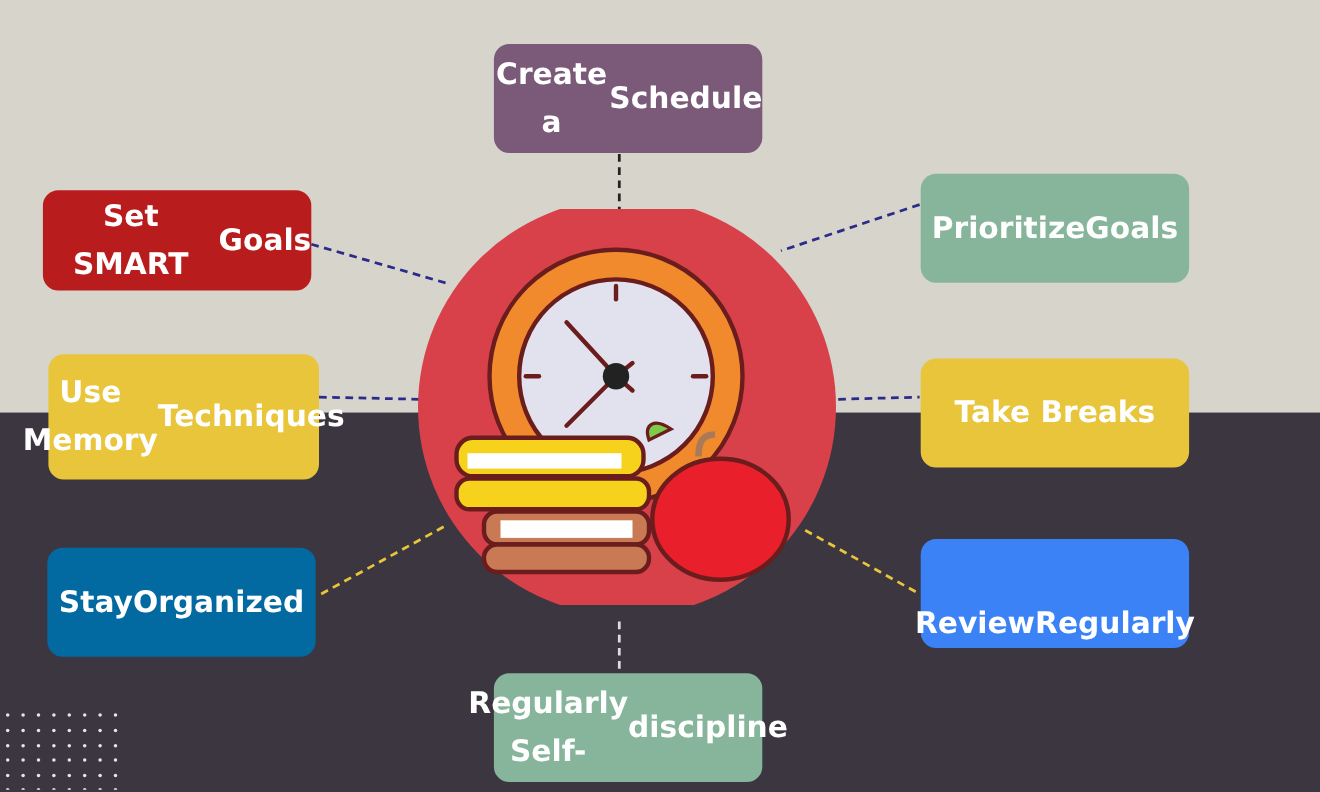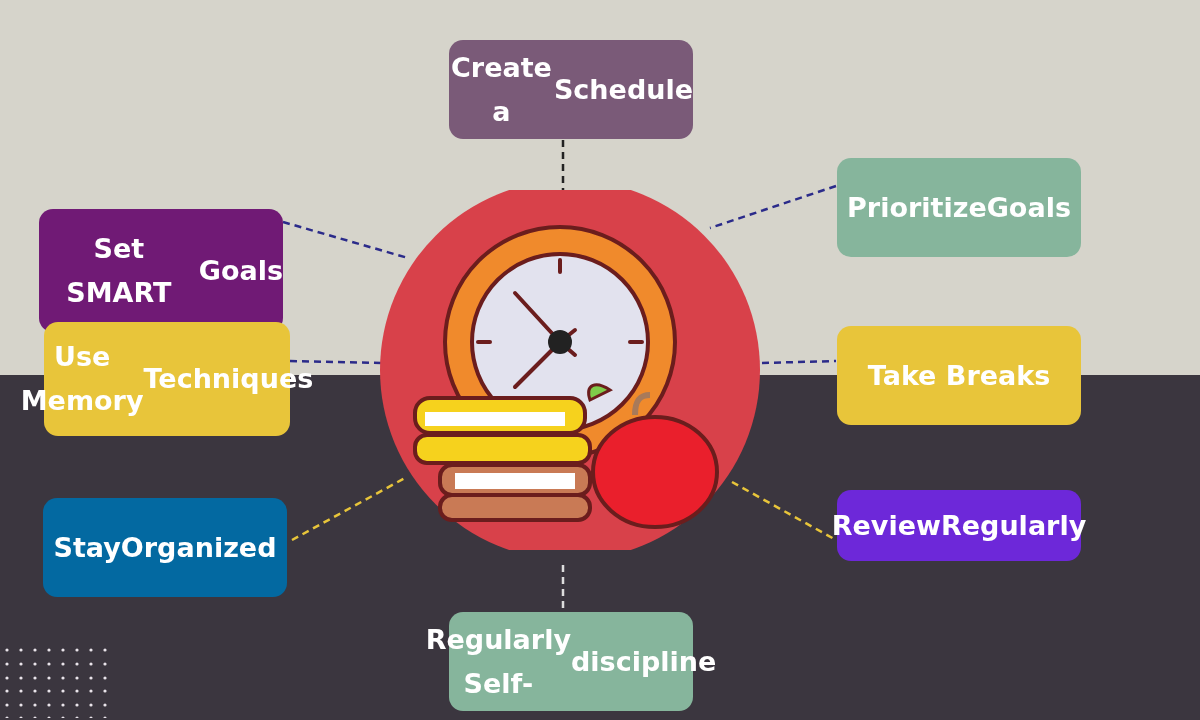--- a/index.html
+++ b/index.html
@@ -117,39 +117,39 @@
     <path d="M230 200 C215 190 205 195 210 210 Z" fill="#7fcc4a" stroke="#6b1d1d" stroke-width="3"></path>
     <path d="M255 225 C255 210 260 205 270 205" stroke="#a87a5a" stroke-width="6" fill="none"></path>
     <ellipse cx="275" cy="282" rx="62" ry="55" fill="#ea1f2c" stroke="#6b1d1d" stroke-width="4"></ellipse>
   </g>
 </svg>
 
 <div class="box" style="left:449px;top:40px;width:244px;height:99px;background:#7a5a78;">
   <span>Create a</span>
   <span>Schedule</span>
 </div>
-<div class="box" style="left:39px;top:173px;width:244px;height:123px;background:#701a75;margin-top:36px;">
+<div class="box" style="left:39px;top:173px;width:244px;height:91px;background:#b91c1c;">
   <span>Set SMART</span>
   <span>Goals</span>
 </div>
 <div class="box" style="left:837px;top:158px;width:244px;height:99px;background:#86b59c;text-align:right;">
   <span>Prioritize</span>
   <span>Goals</span>
 </div>
 <div class="box" style="left:44px;top:322px;width:246px;height:114px;background:#e8c53a;">
   <span>Use Memory</span>
   <span>Techniques</span>
 </div>
 <div class="box" style="left:837px;top:326px;width:244px;height:99px;background:#e8c53a;">
   <span>Take Breaks</span>
 </div>
 <div class="box" style="left:43px;top:498px;width:244px;height:99px;background:#0369a1;">
   <span>Stay</span>
   <span>Organized</span>
 </div>
-<div class="box" style="left:837px;top:490px;width:244px;height:71px;background:#6d28d9;">
+<div class="box" style="left:837px;top:490px;width:244px;height:99px;background:#3b82f6;align-items:flex-end;">
   <span>Review</span>
   <span>Regularly</span>
 </div>
 <div class="box" style="left:449px;top:612px;width:244px;height:99px;background:#86b59c;">
   <span>Regularly Self-</span>
   <span>discipline</span>
 </div>
 
 </body></html>

